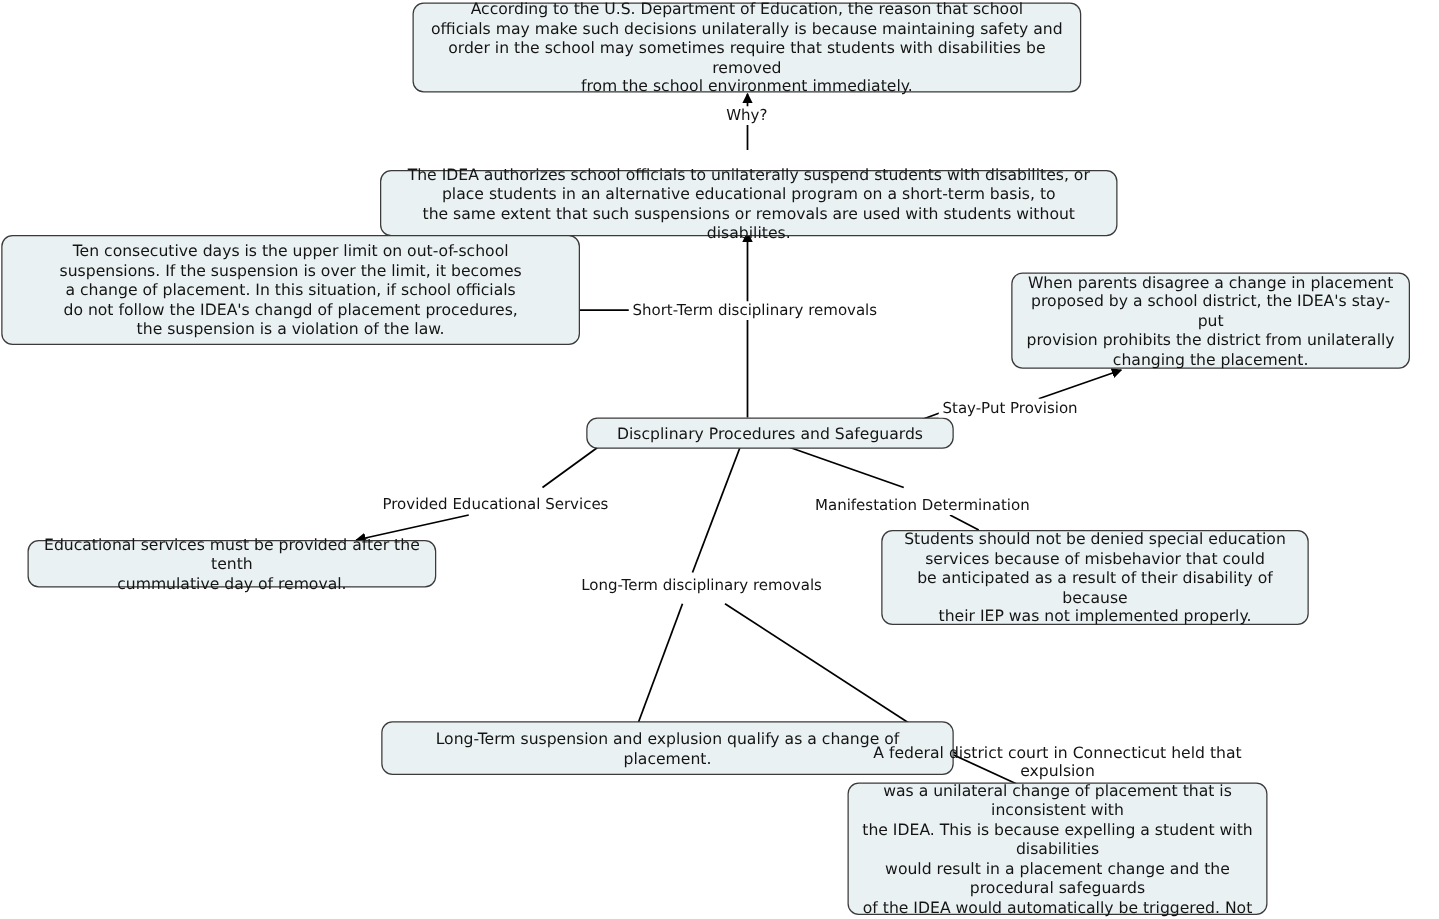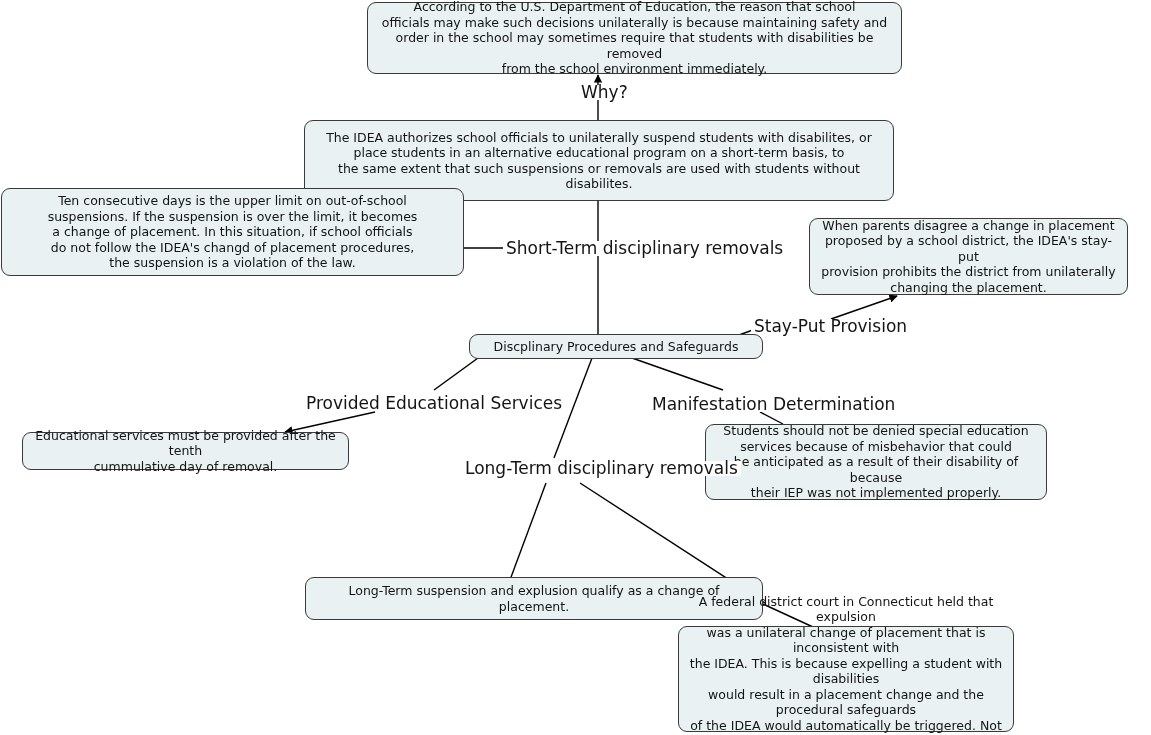--- a/index.html
+++ b/index.html
@@ -38,21 +38,21 @@
     display: flex;
     align-items: center;
     justify-content: center;
     padding: 3px 8px;
     white-space: pre-line;
     z-index: 2;
   }
   .edge-label {
     position: absolute;
     color: #141414;
-    font-size: 17px;
+    font-size: 12px;
     line-height: 15px;
     white-space: nowrap;
     background: #ffffff;
     padding: 0 3px;
     z-index: 3;
   }
 </style>
 </head>
 <body>
 
@@ -84,26 +84,26 @@
     <line x1="760" y1="412" x2="783" y2="424" stroke="#000000" stroke-width="1.4"></line>
 
     <line x1="592" y1="358" x2="554" y2="458" stroke="#000000" stroke-width="1.4"></line>
     <line x1="546" y1="483" x2="504" y2="596" stroke="#000000" stroke-width="1.4"></line>
 
     <line x1="580" y1="483" x2="765" y2="603" stroke="#000000" stroke-width="1.4"></line>
 
     <line x1="763" y1="604" x2="813" y2="627" stroke="#000000" stroke-width="1.4"></line>
   </svg>
 
-  <div class="node" style="left:330px; top:2px; width:535px; height:72px;margin-left:37px;">According to the U.S. Department of Education, the reason that school
+  <div class="node" style="left:330px; top:2px; width:535px; height:72px;">According to the U.S. Department of Education, the reason that school
 officials may make such decisions unilaterally is because maintaining safety and
 order in the school may sometimes require that students with disabilities be removed
 from the school environment immediately.</div>
 
-  <div class="node" style="left:304px; top:120px; width:590px; height:81px;">The IDEA authorizes school officials to unilaterally suspend students with disabilites, or
+  <div class="node" style="left:304px; top:136px; width:590px; height:53px;">The IDEA authorizes school officials to unilaterally suspend students with disabilites, or
 place students in an alternative educational program on a short-term basis, to
 the same extent that such suspensions or removals are used with students without disabilites.</div>
 
   <div class="node" style="left:1px; top:188px; width:463px; height:88px;">Ten consecutive days is the upper limit on out-of-school
 suspensions. If the suspension is over the limit, it becomes
 a change of placement. In this situation, if school officials
 do not follow the IDEA's changd of placement procedures,
 the suspension is a violation of the law.</div>
 
   <div class="node" style="left:809px; top:218px; width:319px; height:77px;">When parents disagree  a change in placement

